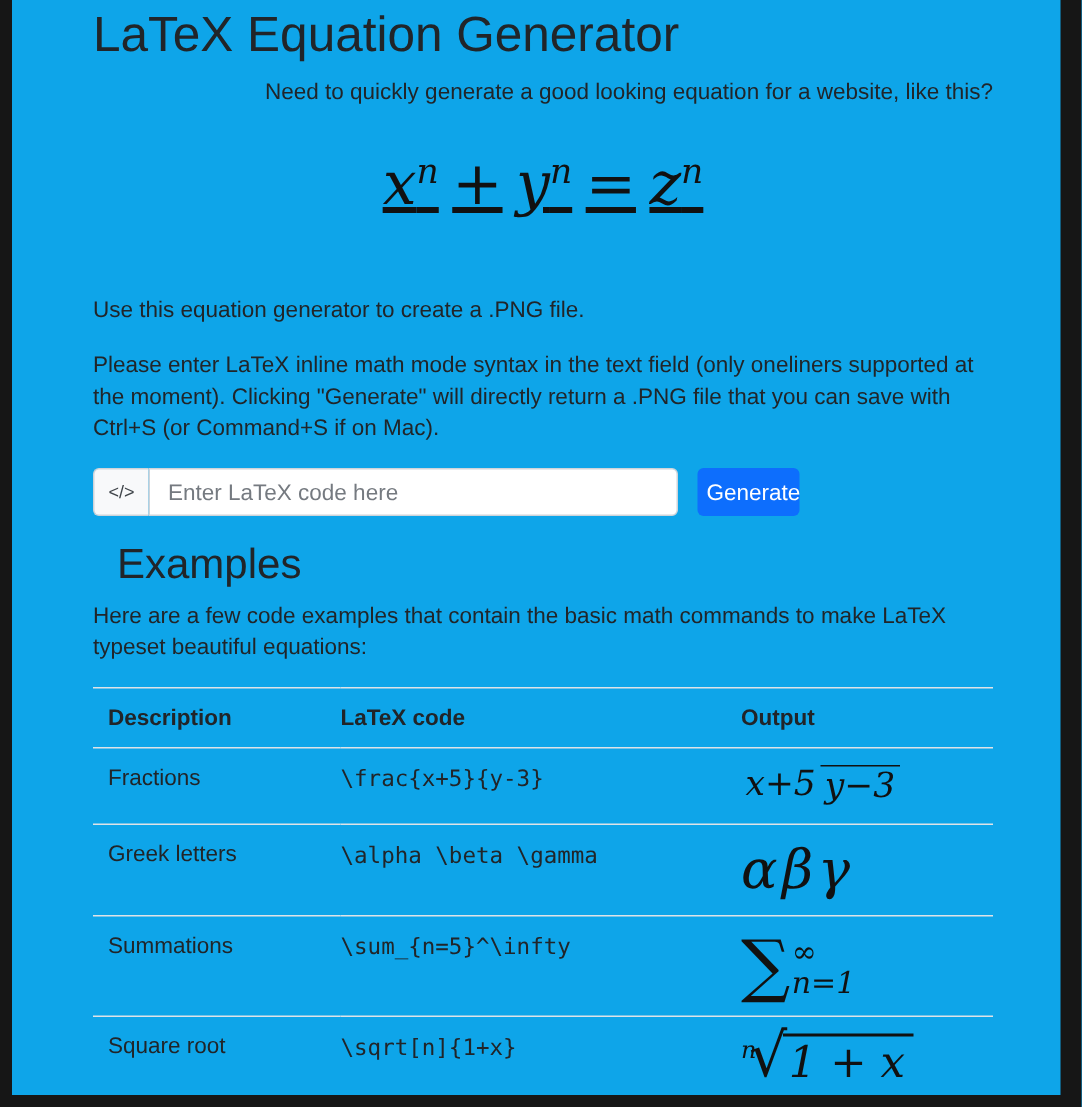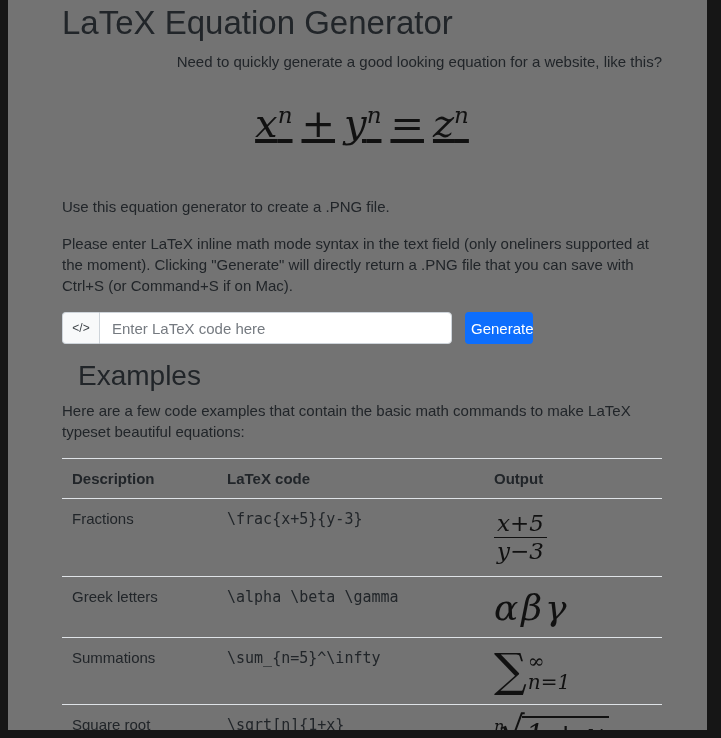--- a/index.html
+++ b/index.html
@@ -7,21 +7,21 @@
   body {
     width: 721px; height: 738px;
     background: #161616;
     position: relative;
     font-family: "Liberation Sans", sans-serif;
     color: #212529;
   }
   .page {
     position: absolute;
     left: 8px; top: 0; right: 14px; bottom: 8px;
-    background: #737373;
+    background: #0ea5e9;
     overflow: hidden;
   }
   .container {
     width: 600px;
     margin-left: 54px;
     padding-top: 2px;
   }
   h1.title {
     font-size: 33px;
     font-weight: 500;
@@ -121,21 +121,21 @@
   td.code {
     font-family: "DejaVu Sans Mono", monospace;
     font-size: 13.5px;
     padding-top: 13px;
   }
 
   
   .math { font-family: "DejaVu Serif", serif; color: #111; }
   .frac {
     display: inline-flex;
-    flex-direction: column;
+    flex-direction: row;
     text-align: center;
     font-size: 23px;
     font-style: italic;
     line-height: 1.18;
   }
   .frac .fnum { padding: 0 3px; }
   .frac .fden { border-top: 1.5px solid #111; padding: 0 3px; }
 
   .greek { font-size: 36px; font-style: italic; letter-spacing: 3px; line-height: 1; display:inline-block; margin-top: 2px; }
 

